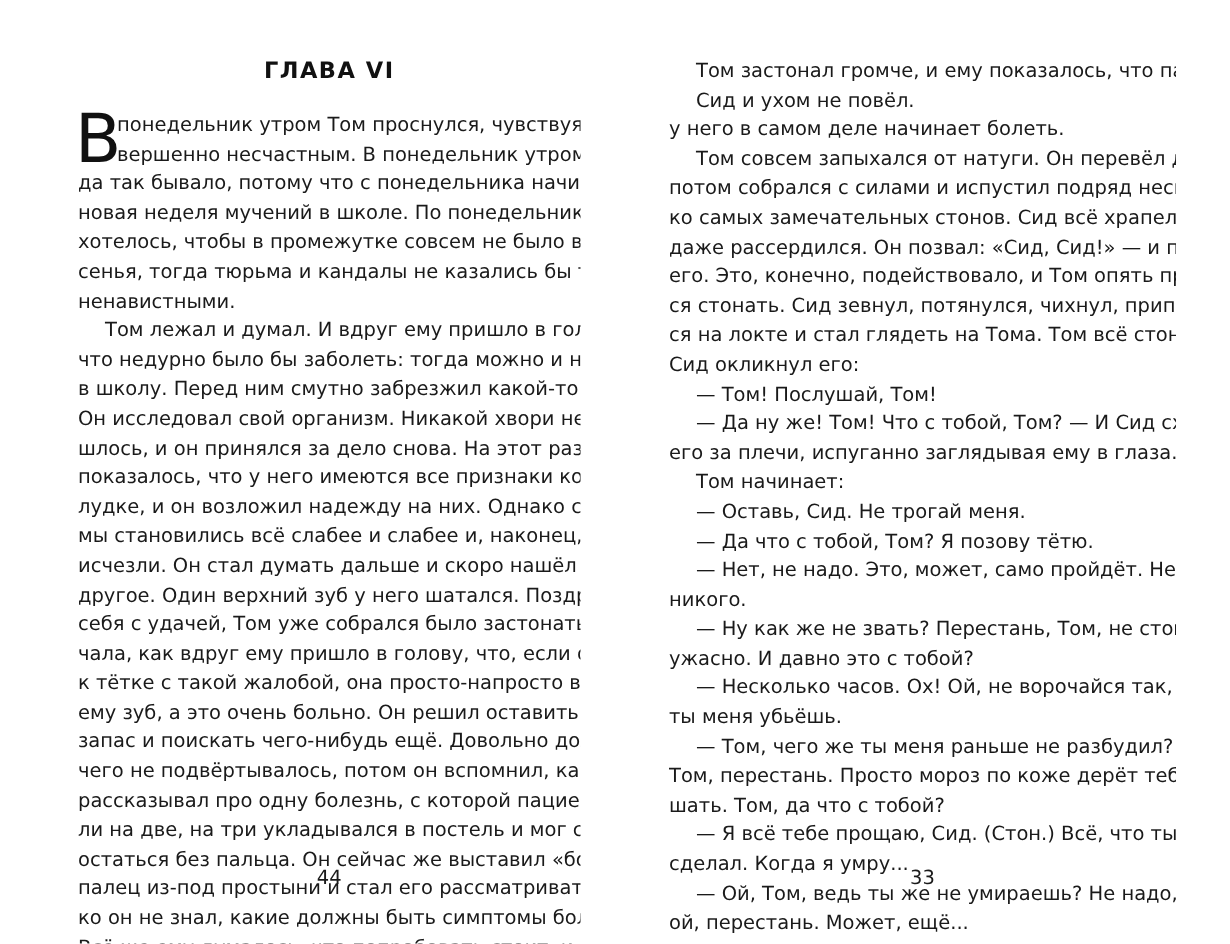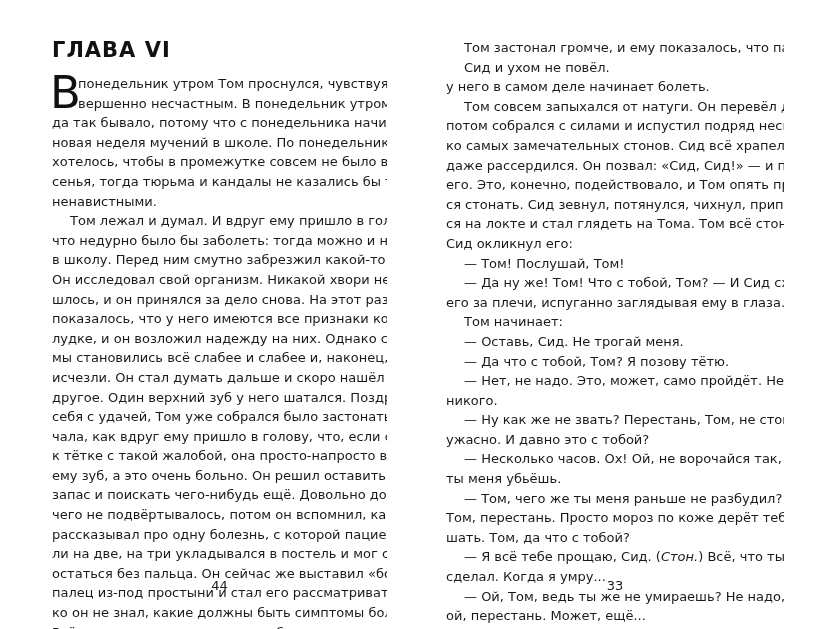--- a/index.html
+++ b/index.html
@@ -1,33 +1,33 @@
 <!DOCTYPE html>
 <html><head>
 <meta charset="utf-8">
 <style>
   html, body { margin: 0; padding: 0; background: #ffffff; }
   body { width: 820px; height: 629px; position: relative; overflow: hidden;
          font-family: "DejaVu Sans", sans-serif; color: #1a1a1a; }
   .page { position: absolute; top: 0; }
   .page.left { left: 52px; width: 335px; }
   .page.right { left: 446px; width: 338px; }
-  .chapter-title { position: absolute; top: 38px; left: 0; width: 100%; 
-                   font-weight: bold; font-size: 21px; letter-spacing: 1px; color: #111; }
+  .chapter-title { position: absolute; top: 38px; left: 0; width: 100%; text-align: center;
+                   font-weight: bold; font-size: 15px; letter-spacing: 1px; color: #111; }
   .lines { position: absolute; left: 0; width: 100%; }
   .left .lines { top: 74px; }
   .right .lines { top: 38px; }
   .line { height: 19.6px; line-height: 19.6px; font-size: 13px; white-space: nowrap;
           overflow: hidden; text-align: justify; text-align-last: justify; }
   .line.last { text-align-last: left; }
   .line.indent { padding-left: 18px; }
   .line.dropcap-line { padding-left: 26px; }
   .dropcap { position: absolute; left: -2px; top: -4px; font-size: 45px; line-height: 45px;
              font-weight: normal; color: #111; }
-  .em { font-style: italic; }
+  .em { }
   .page-number { position: absolute; top: 578px; left: 0; width: 100%; text-align: center;
                  font-size: 13px; }
 </style>
 </head>
 <body>
 
 <div class="page left">
   <div class="chapter-title">ГЛАВА VI</div>
   <div class="lines" id="left-lines">
       <span class="dropcap">В</span>

